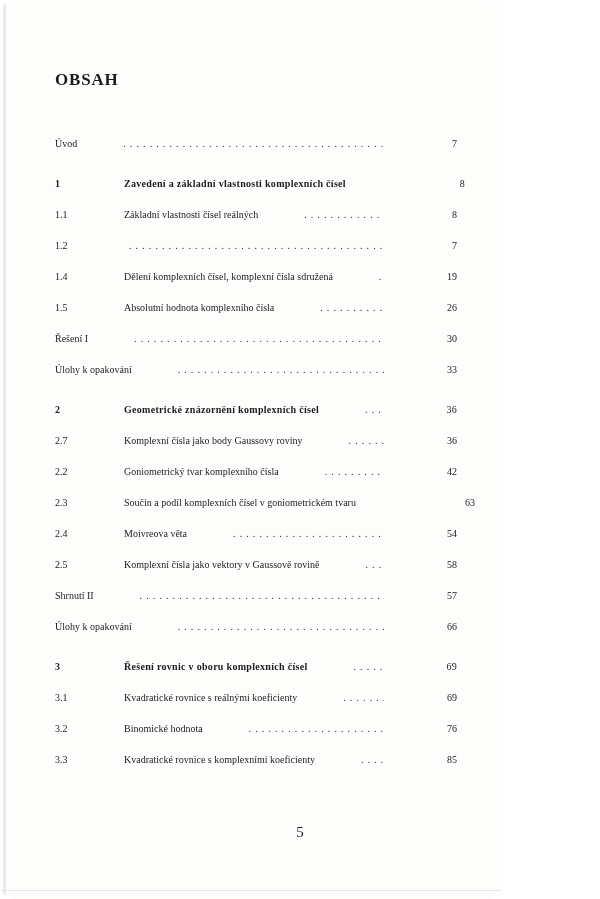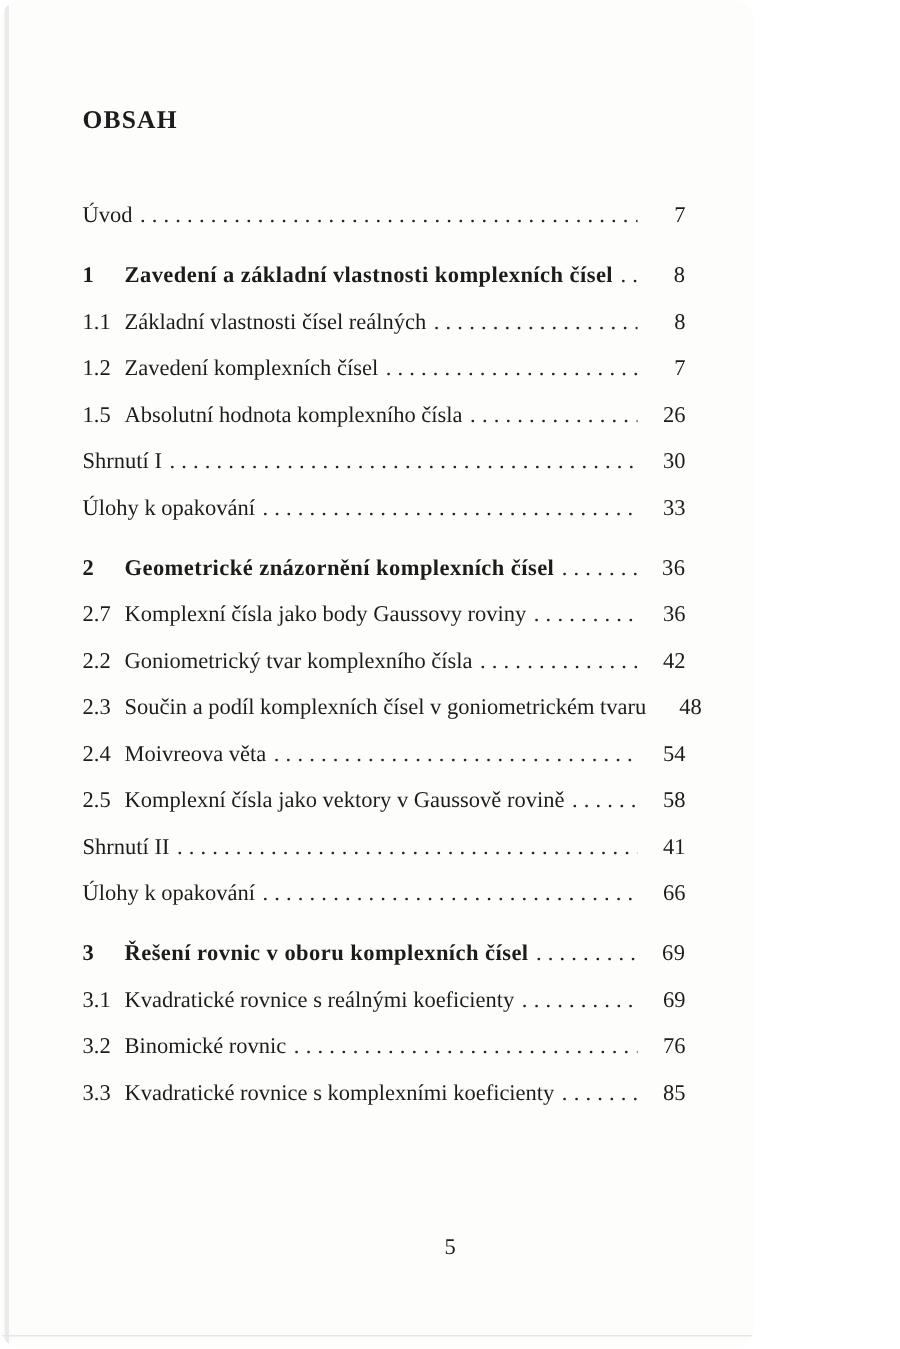--- a/index.html
+++ b/index.html
@@ -38,22 +38,23 @@
   .toc {
     position: absolute;
     left: 55px;
     right: 46px;
     top: 133px;
   }
   .toc-row {
     display: flex;
     align-items: baseline;
     height: 31px;
-    font-size: 15px;
+    font-size: 10px;
     line-height: 22px;
+    gap: 41px;
   }
   .toc-row.chapter {
     font-weight: bold;
     letter-spacing: 0.3px;
     margin-top: 9px;
   }
   .num { min-width: 28px; flex: none; }
   .num:empty { display: none; }
   .title { white-space: nowrap; flex: none; }
   .leader {
@@ -112,37 +113,42 @@
 
   <div class="toc-row">
     <span class="num">1.1</span>
     <span class="title">Základní vlastnosti čísel reálných</span>
     <span class="leader"></span>
     <span class="pagenum">8</span>
   </div>
 
   <div class="toc-row">
     <span class="num">1.2</span>
-    <span class="title">Zavedení komplexních čísel</span>
     <span class="leader"></span>
     <span class="pagenum">7</span>
   </div>
 
 
+  <div class="toc-row">
+    <span class="num">1.4</span>
+    <span class="title">Dělení komplexních čísel, komplexní čísla sdružená</span>
+    <span class="leader"></span>
+    <span class="pagenum">19</span>
+  </div>
 
   <div class="toc-row">
     <span class="num">1.5</span>
     <span class="title">Absolutní hodnota komplexního čísla</span>
     <span class="leader"></span>
     <span class="pagenum">26</span>
   </div>
 
   <div class="toc-row">
 
-    <span class="title">Shrnutí I</span>
+    <span class="title">Řešení I</span>
     <span class="leader"></span>
     <span class="pagenum">30</span>
   </div>
 
   <div class="toc-row">
 
     <span class="title">Úlohy k opakování</span>
     <span class="leader"></span>
     <span class="pagenum">33</span>
   </div>
@@ -165,42 +171,42 @@
     <span class="num">2.2</span>
     <span class="title">Goniometrický tvar komplexního čísla</span>
     <span class="leader"></span>
     <span class="pagenum">42</span>
   </div>
 
   <div class="toc-row">
     <span class="num">2.3</span>
     <span class="title">Součin a podíl komplexních čísel v goniometrickém tvaru</span>
     <span class="leader"></span>
-    <span class="pagenum">48</span>
+    <span class="pagenum">63</span>
   </div>
 
   <div class="toc-row">
     <span class="num">2.4</span>
     <span class="title">Moivreova věta</span>
     <span class="leader"></span>
     <span class="pagenum">54</span>
   </div>
 
   <div class="toc-row">
     <span class="num">2.5</span>
     <span class="title">Komplexní čísla jako vektory v Gaussově rovině</span>
     <span class="leader"></span>
     <span class="pagenum">58</span>
   </div>
 
   <div class="toc-row">
 
     <span class="title">Shrnutí II</span>
     <span class="leader"></span>
-    <span class="pagenum">41</span>
+    <span class="pagenum">57</span>
   </div>
 
   <div class="toc-row">
 
     <span class="title">Úlohy k opakování</span>
     <span class="leader"></span>
     <span class="pagenum">66</span>
   </div>
 
   <div class="toc-row chapter">
@@ -212,21 +218,21 @@
 
   <div class="toc-row">
     <span class="num">3.1</span>
     <span class="title">Kvadratické rovnice s reálnými koeficienty</span>
     <span class="leader"></span>
     <span class="pagenum">69</span>
   </div>
 
   <div class="toc-row">
     <span class="num">3.2</span>
-    <span class="title">Binomické rovnic</span>
+    <span class="title">Binomické hodnota</span>
     <span class="leader"></span>
     <span class="pagenum">76</span>
   </div>
 
   <div class="toc-row">
     <span class="num">3.3</span>
     <span class="title">Kvadratické rovnice s komplexními koeficienty</span>
     <span class="leader"></span>
     <span class="pagenum">85</span>
   </div>

